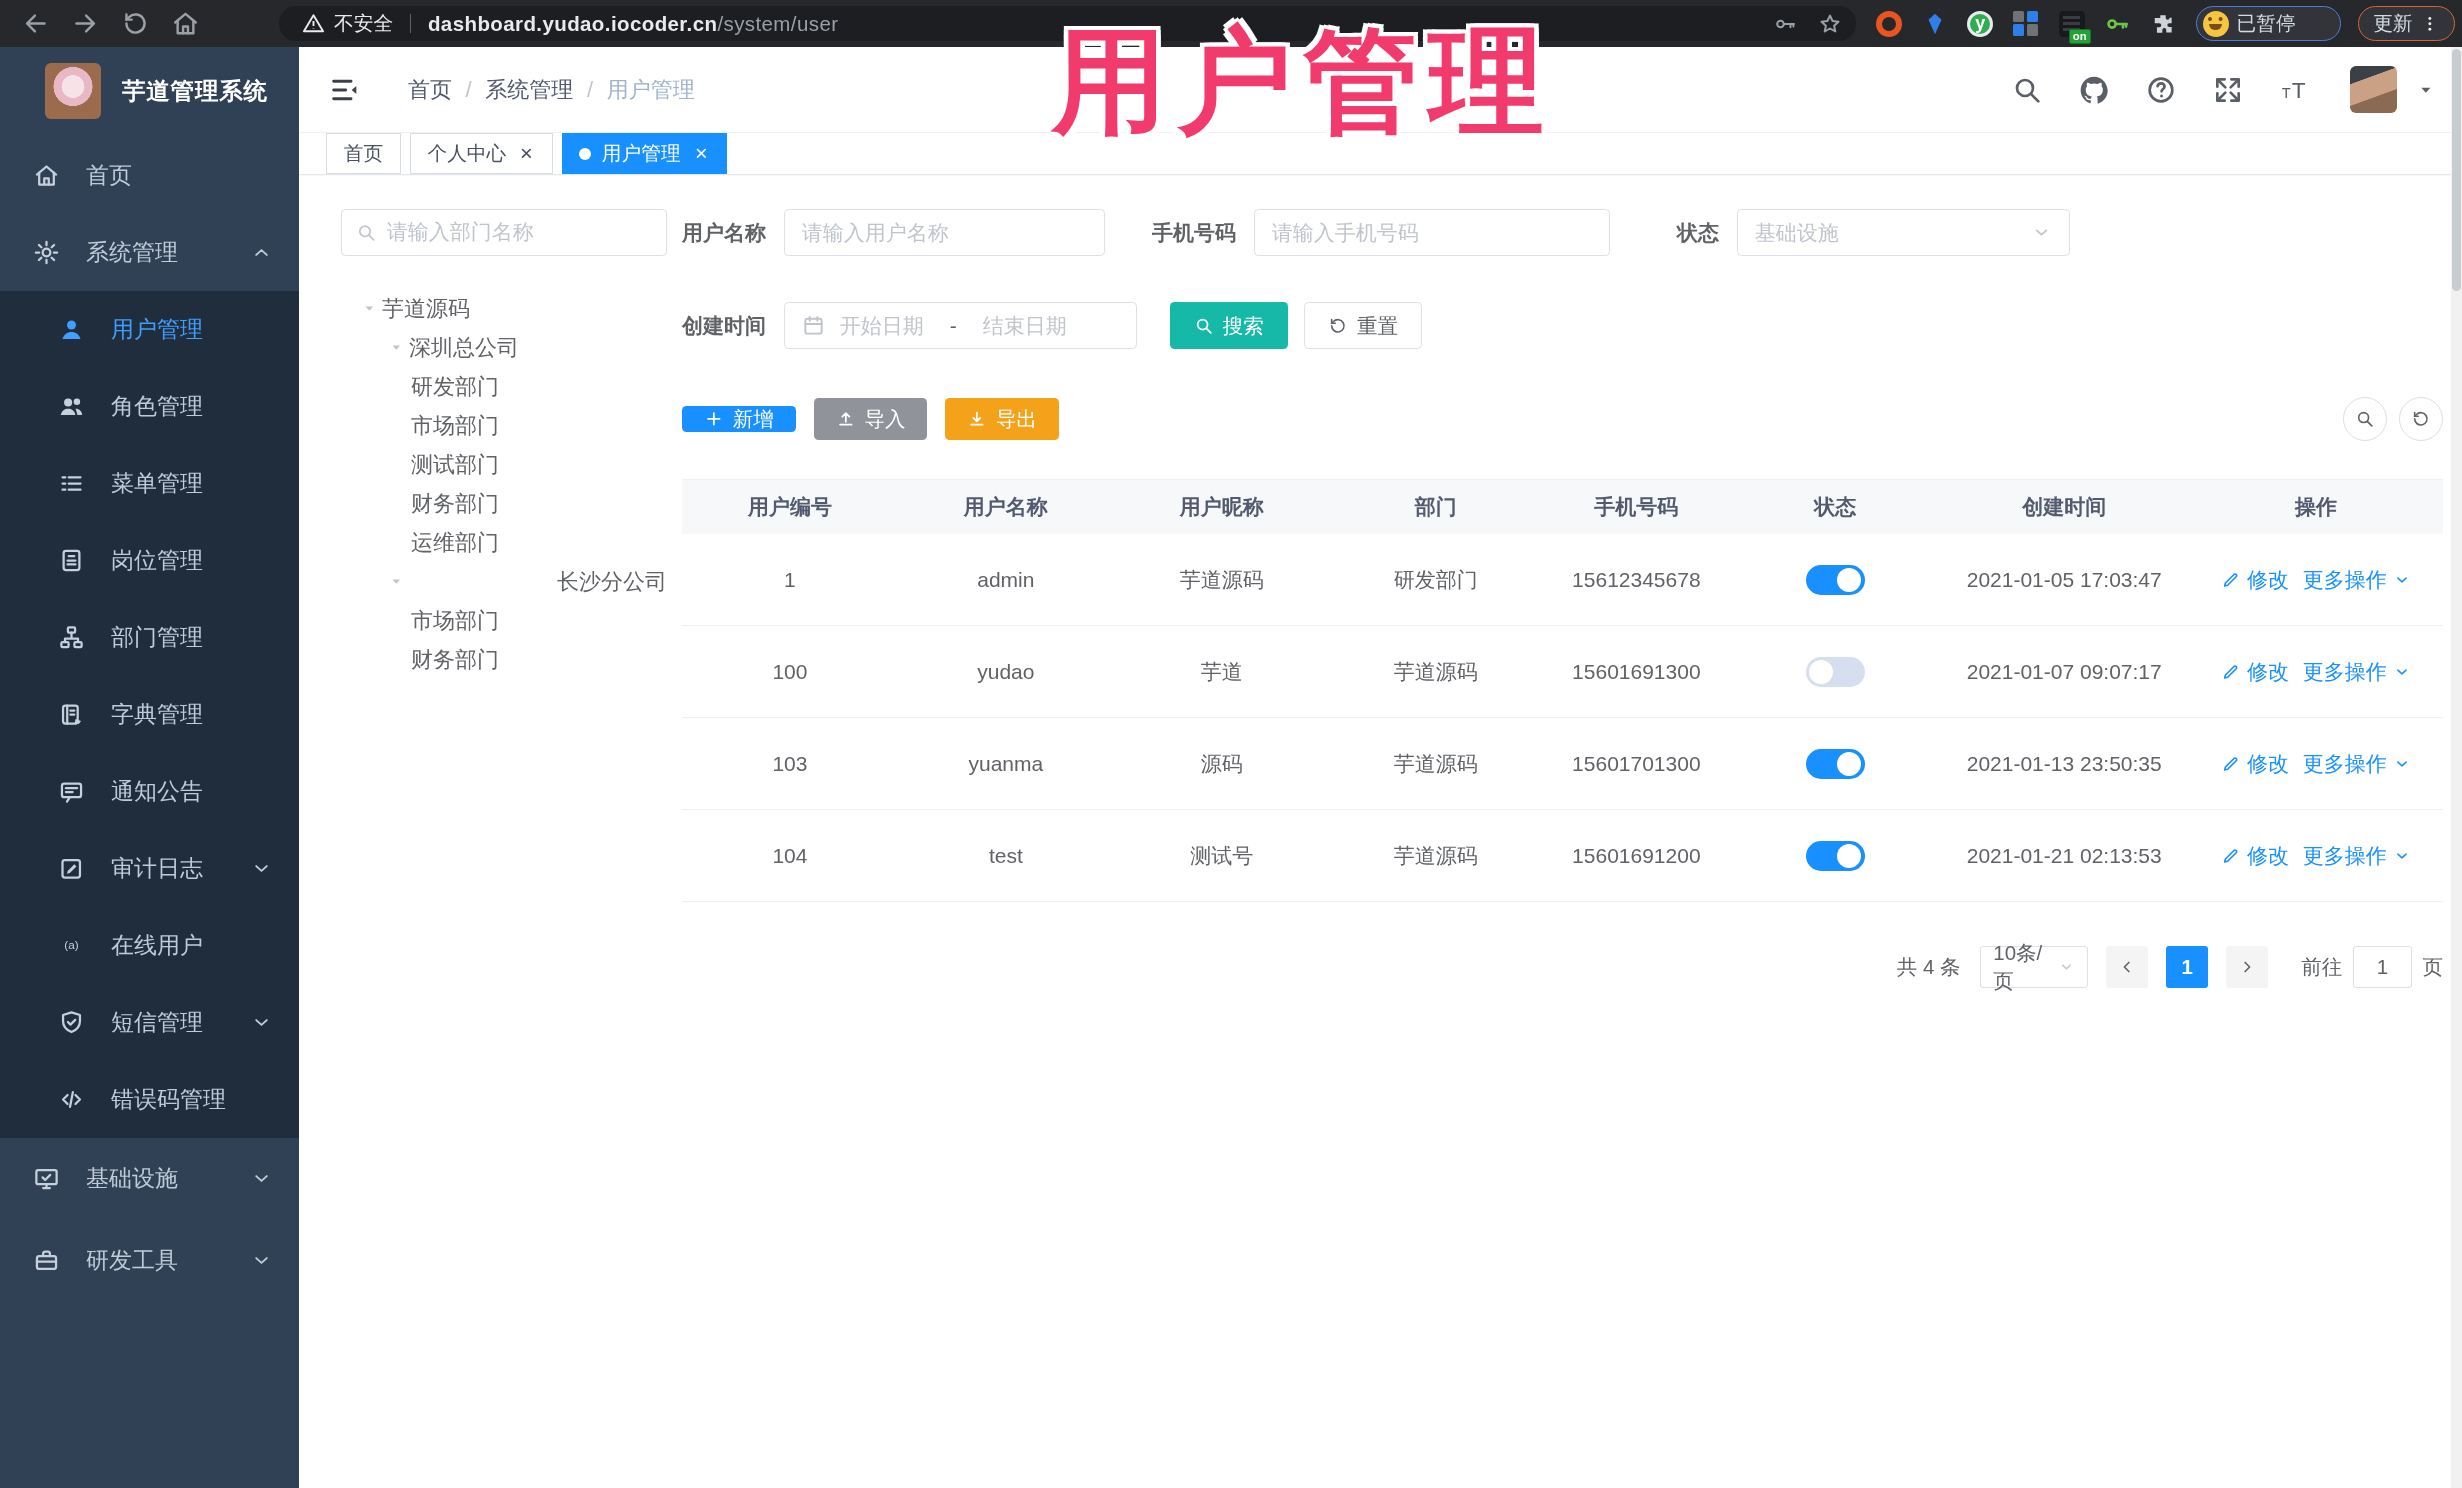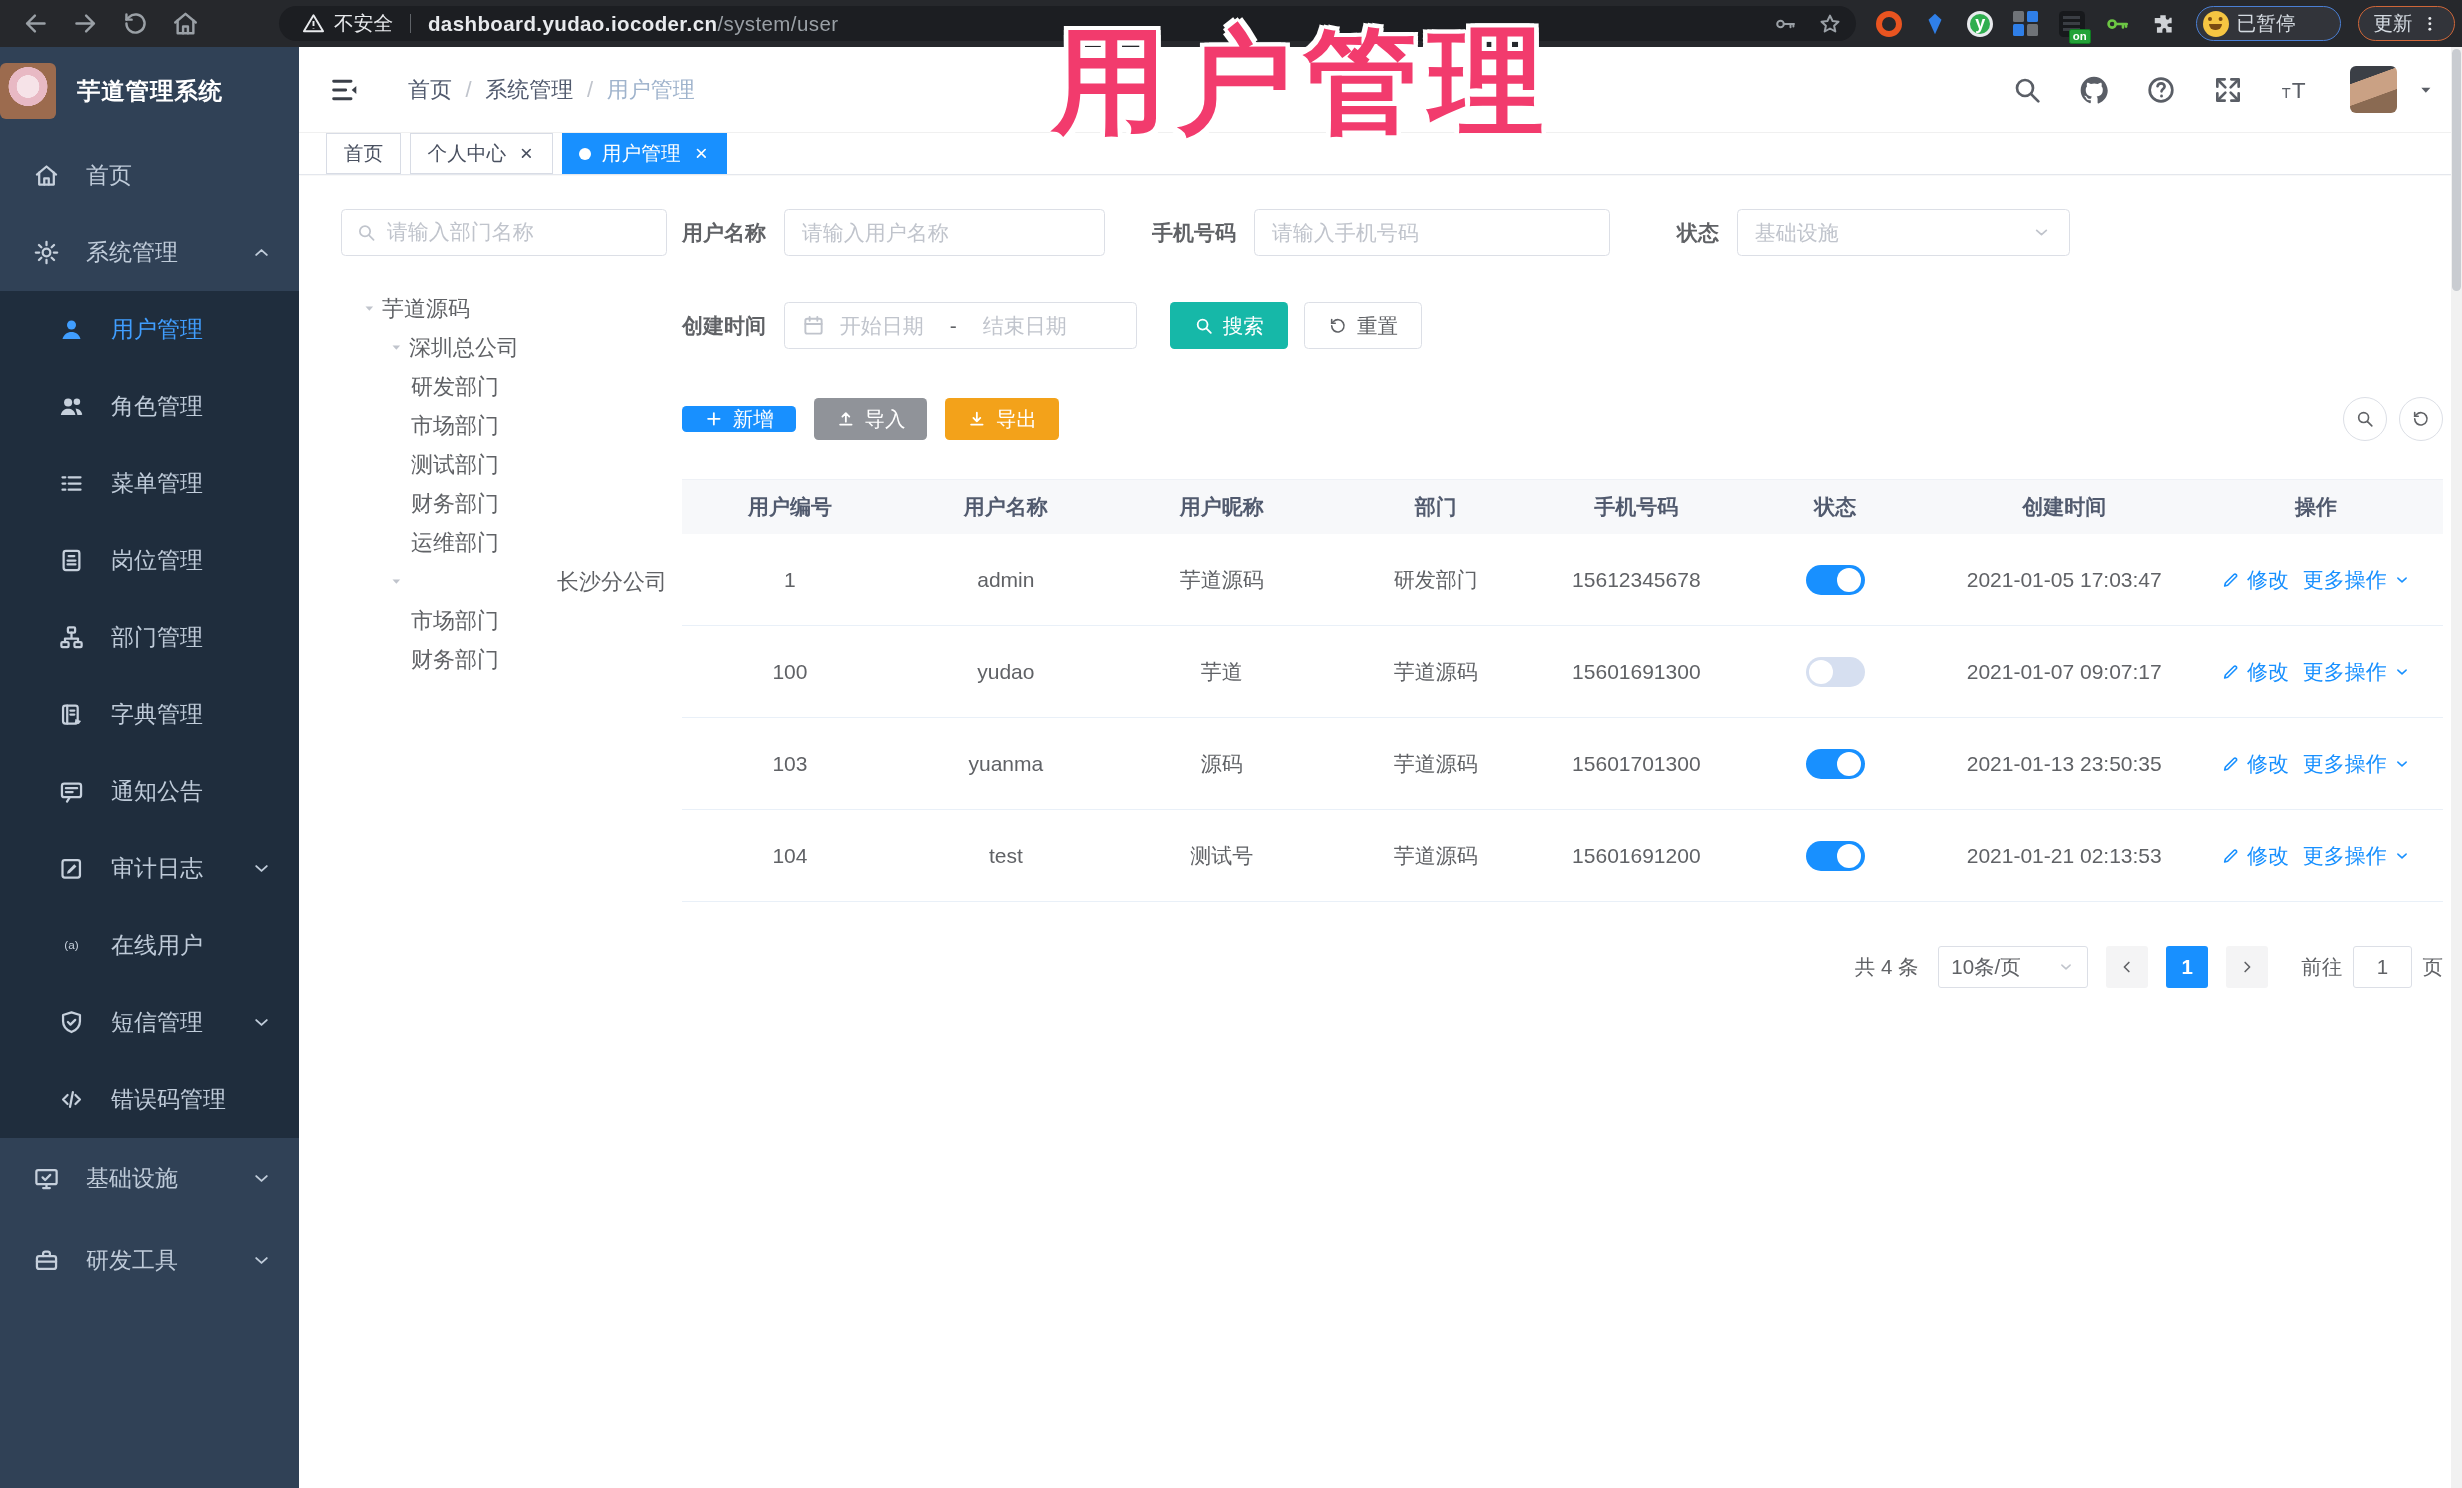--- a/index.html
+++ b/index.html
@@ -41,21 +41,21 @@
   .face::before { content:""; position:absolute; left:5.3px; top:6.8px; width:3.8px; height:3.8px; border-radius:50%; background:#7a4b12; box-shadow:10.6px 0 0 #7a4b12; }
   .face::after { content:""; position:absolute; left:6px; top:13px; width:13px; height:6.8px; border-radius:0 0 12px 12px; background:#7a4b12; }
   .chip-update .ic { width:19.7px; height:19.7px; color:#e8eaed; }
 
   
   .watermark { position:absolute; left:1052px; top:4.5px; z-index:50; font-size:115px; font-weight:900; letter-spacing:10.6px; color:#f23b6d;
     text-shadow:-4.5px -4.5px 0 #fff,4.5px -4.5px 0 #fff,-4.5px 4.5px 0 #fff,4.5px 4.5px 0 #fff,0 -4.5px 0 #fff,0 4.5px 0 #fff,-4.5px 0 0 #fff,4.5px 0 0 #fff; }
 
   
   .sidebar { position:absolute; left:0; top:47px; width:299px; bottom:0; background:#304156; z-index:2; }
-  .logo-row { height:88px; display:flex; align-items:center; }
+  .logo-row { height:88px; display:flex; align-items:center; padding-left:45px; }
   .logo-img { width:56px; height:56px; border-radius:6px; background:radial-gradient(circle at 50% 42%, #f6e3e8 0 26%, #e8b9c4 27% 45%, #9c6b4e 46% 100%); }
   .logo-title { color:#fff; font-size:23.5px; font-weight:700; margin-left:21px; letter-spacing:0.8px; }
   .menu { margin-top:1.5px; }
   .menu-item { position:relative; height:77px; display:flex; align-items:center; padding-left:33px; color:#bfcbd9; font-size:23px; cursor:pointer; }
   .menu-item.sub { background:#1f2d3d; padding-left:58px; }
   .menu-item.top2 { height:82px; }
   .mi-icon { width:27px; height:27px; margin-right:26px; color:#c6d0dc; flex:0 0 auto; }
   .menu-item.active, .menu-item.active .mi-icon { color:#409eff; }
   .mi-chev { position:absolute; right:26px; width:23px; height:23px; color:#bfcbd9; }
 
@@ -138,21 +138,21 @@
   .switch.on { background:#1890ff; }
   .switch.on::after { left:31px; }
   .op { color:#1890ff; display:inline-flex; align-items:center; cursor:pointer; font-size:21px; }
   .op .ic { width:19.7px; height:19.7px; margin-right:6px; }
   .op + .op { margin-left:13.6px; }
   .op .dd { width:18px; height:18px; margin-left:6px; margin-right:0; }
 
   
   .pagination { margin-top:44px; display:flex; align-items:center; justify-content:flex-end; font-size:20.5px; color:#606266; }
   .pg-total { margin-right:19.7px; }
-  .pg-size { width:150px; height:42px; border:0.8px solid #dcdfe6; border-radius:3px; display:flex; align-items:center; justify-content:space-between; padding:0 12px; cursor:pointer; }
+  .pg-size { width:108px; height:42px; border:0.8px solid #dcdfe6; border-radius:3px; display:flex; align-items:center; justify-content:space-between; padding:0 12px; cursor:pointer; }
   .pg-size .sel-chev { width:18px; height:18px; }
   .pg-btn { width:42px; height:42px; border-radius:3px; background:#f4f4f5; color:#606266; display:flex; align-items:center; justify-content:center; margin-left:18px; cursor:pointer; }
   .pg-btn .ic { width:18px; height:18px; }
   .pg-num { width:42px; height:42px; border-radius:3px; background:#1890ff; color:#fff; font-weight:700; display:flex; align-items:center; justify-content:center; margin-left:18px; cursor:pointer; }
   .pg-goto { margin-left:33px; }
   .pg-input { width:59px; height:42px; border:0.8px solid #dcdfe6; border-radius:3px; margin:0 10.6px; text-align:center; font-size:20.5px; color:#606266; outline:none; font-family:inherit; }
   .pg-unit { }
 
   
   .scrollbar { position:absolute; right:0; top:47px; width:11.4px; bottom:0; background:#f1f1f1; z-index:3; }

